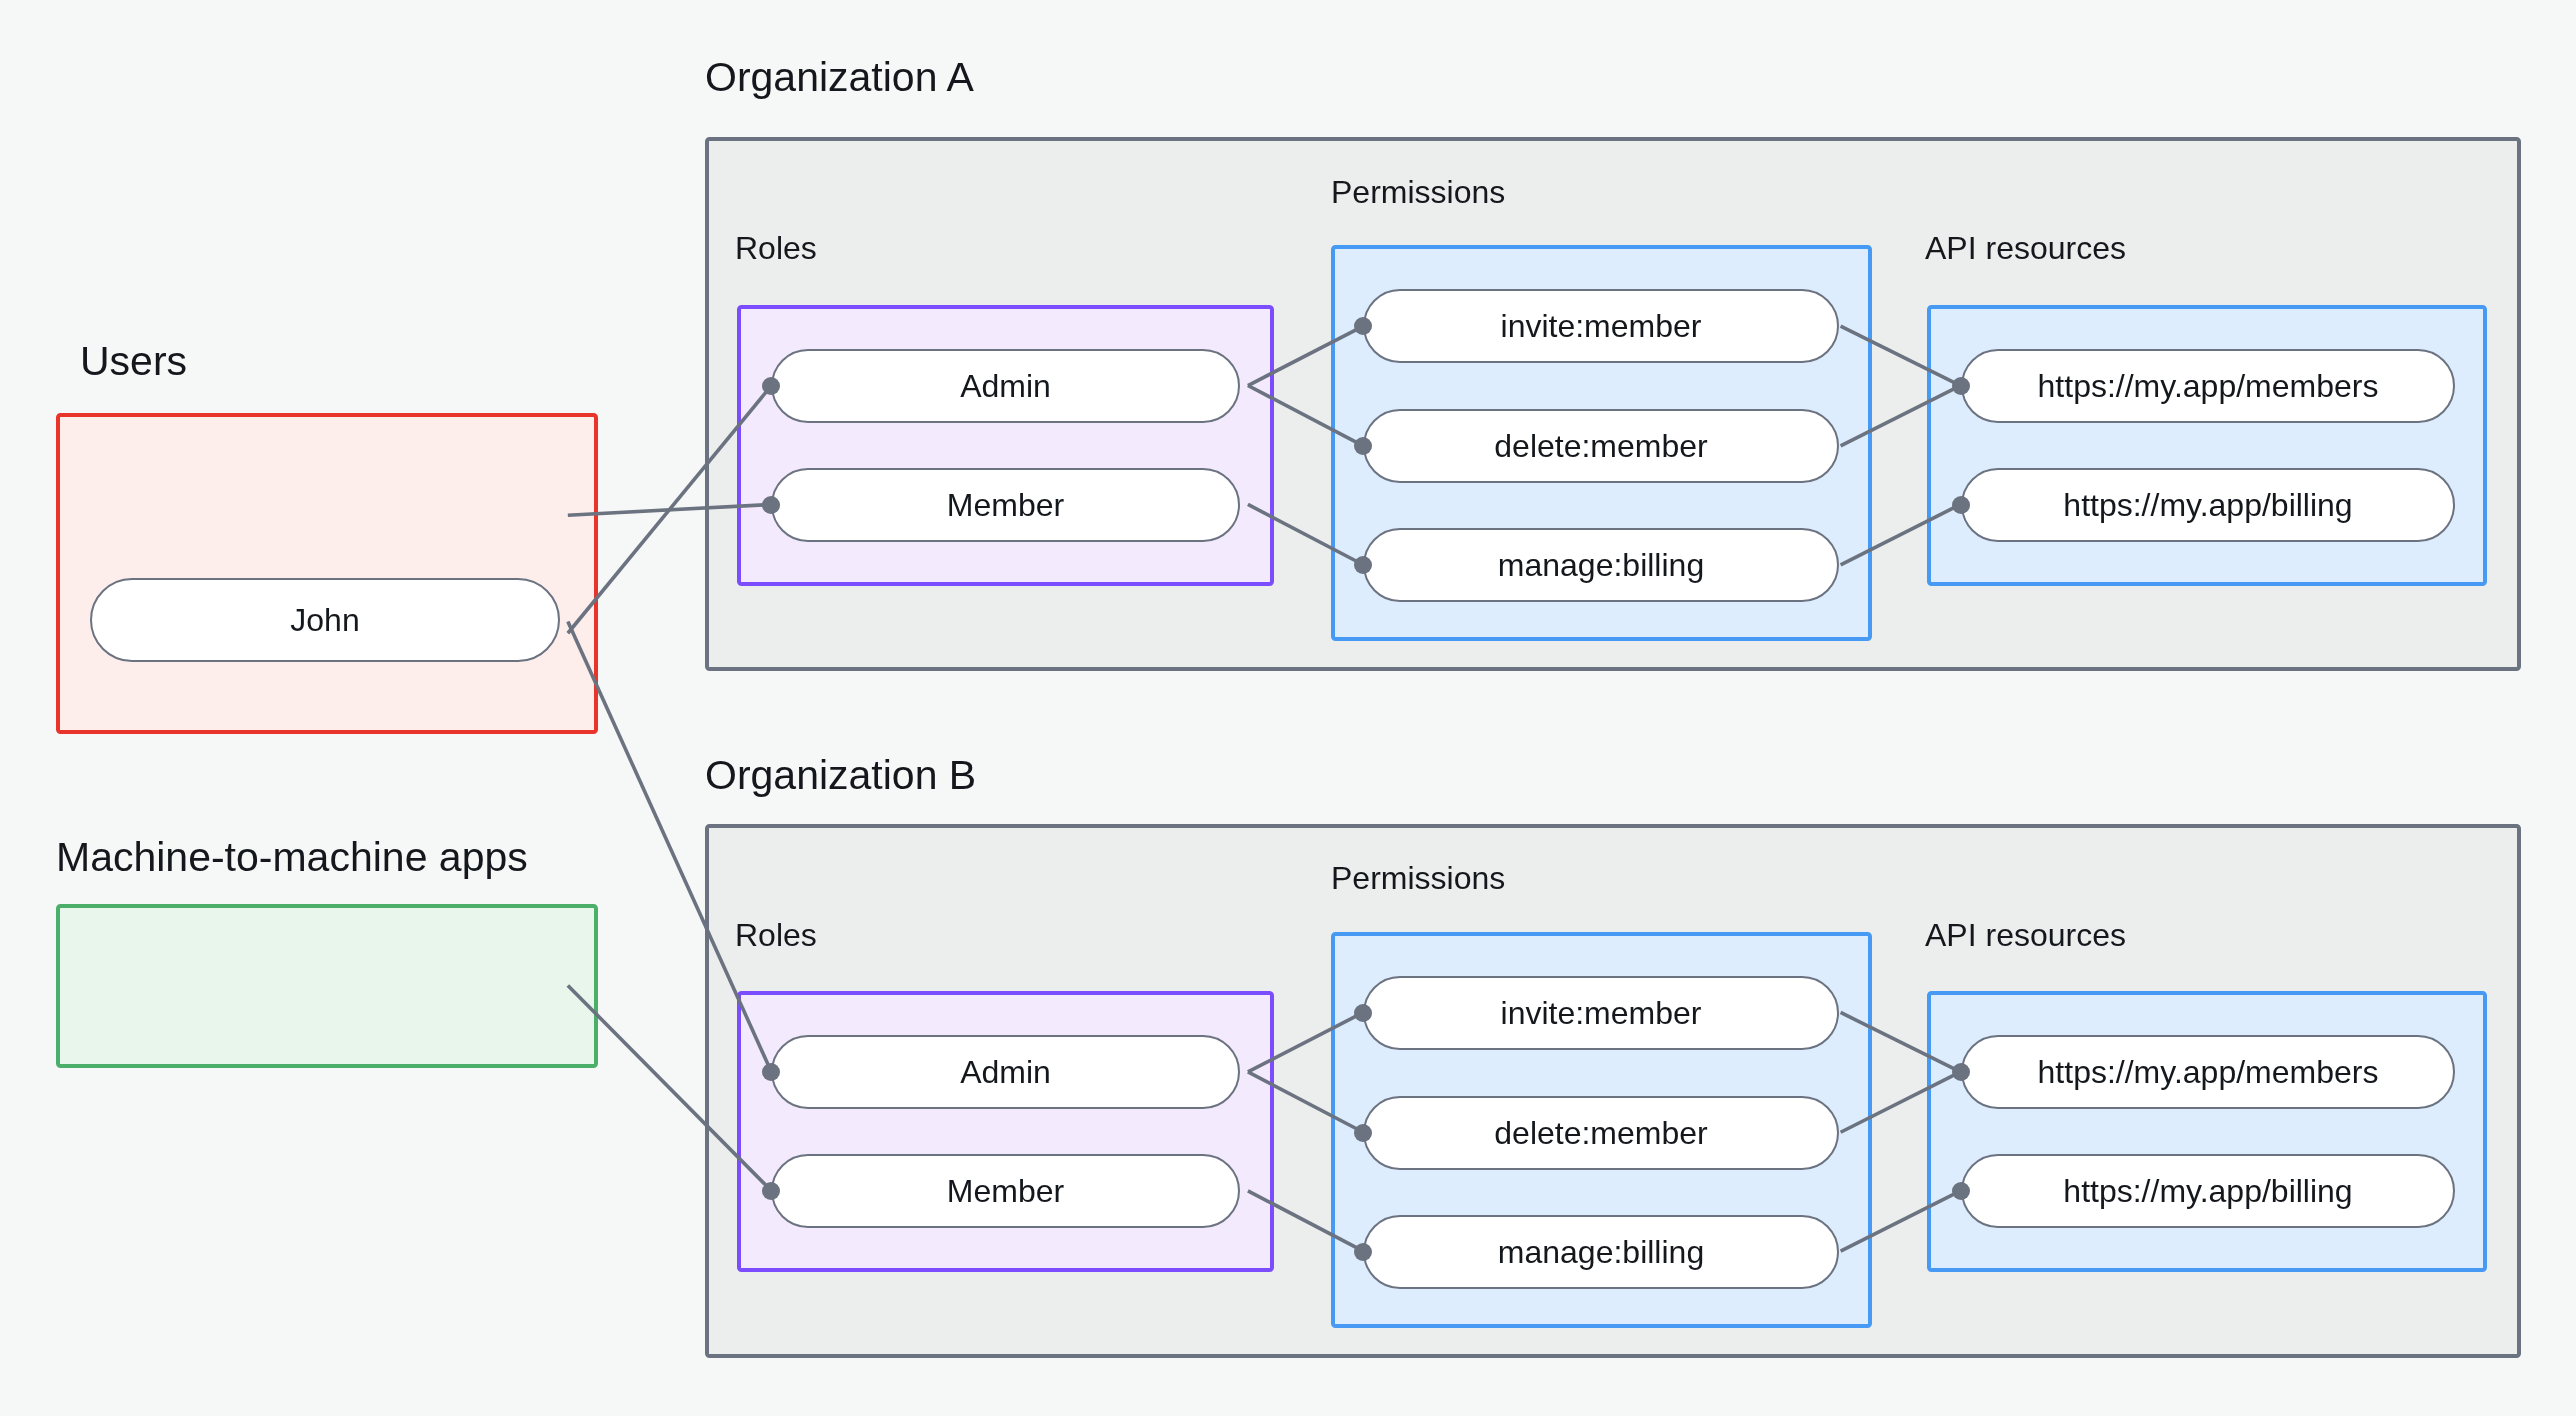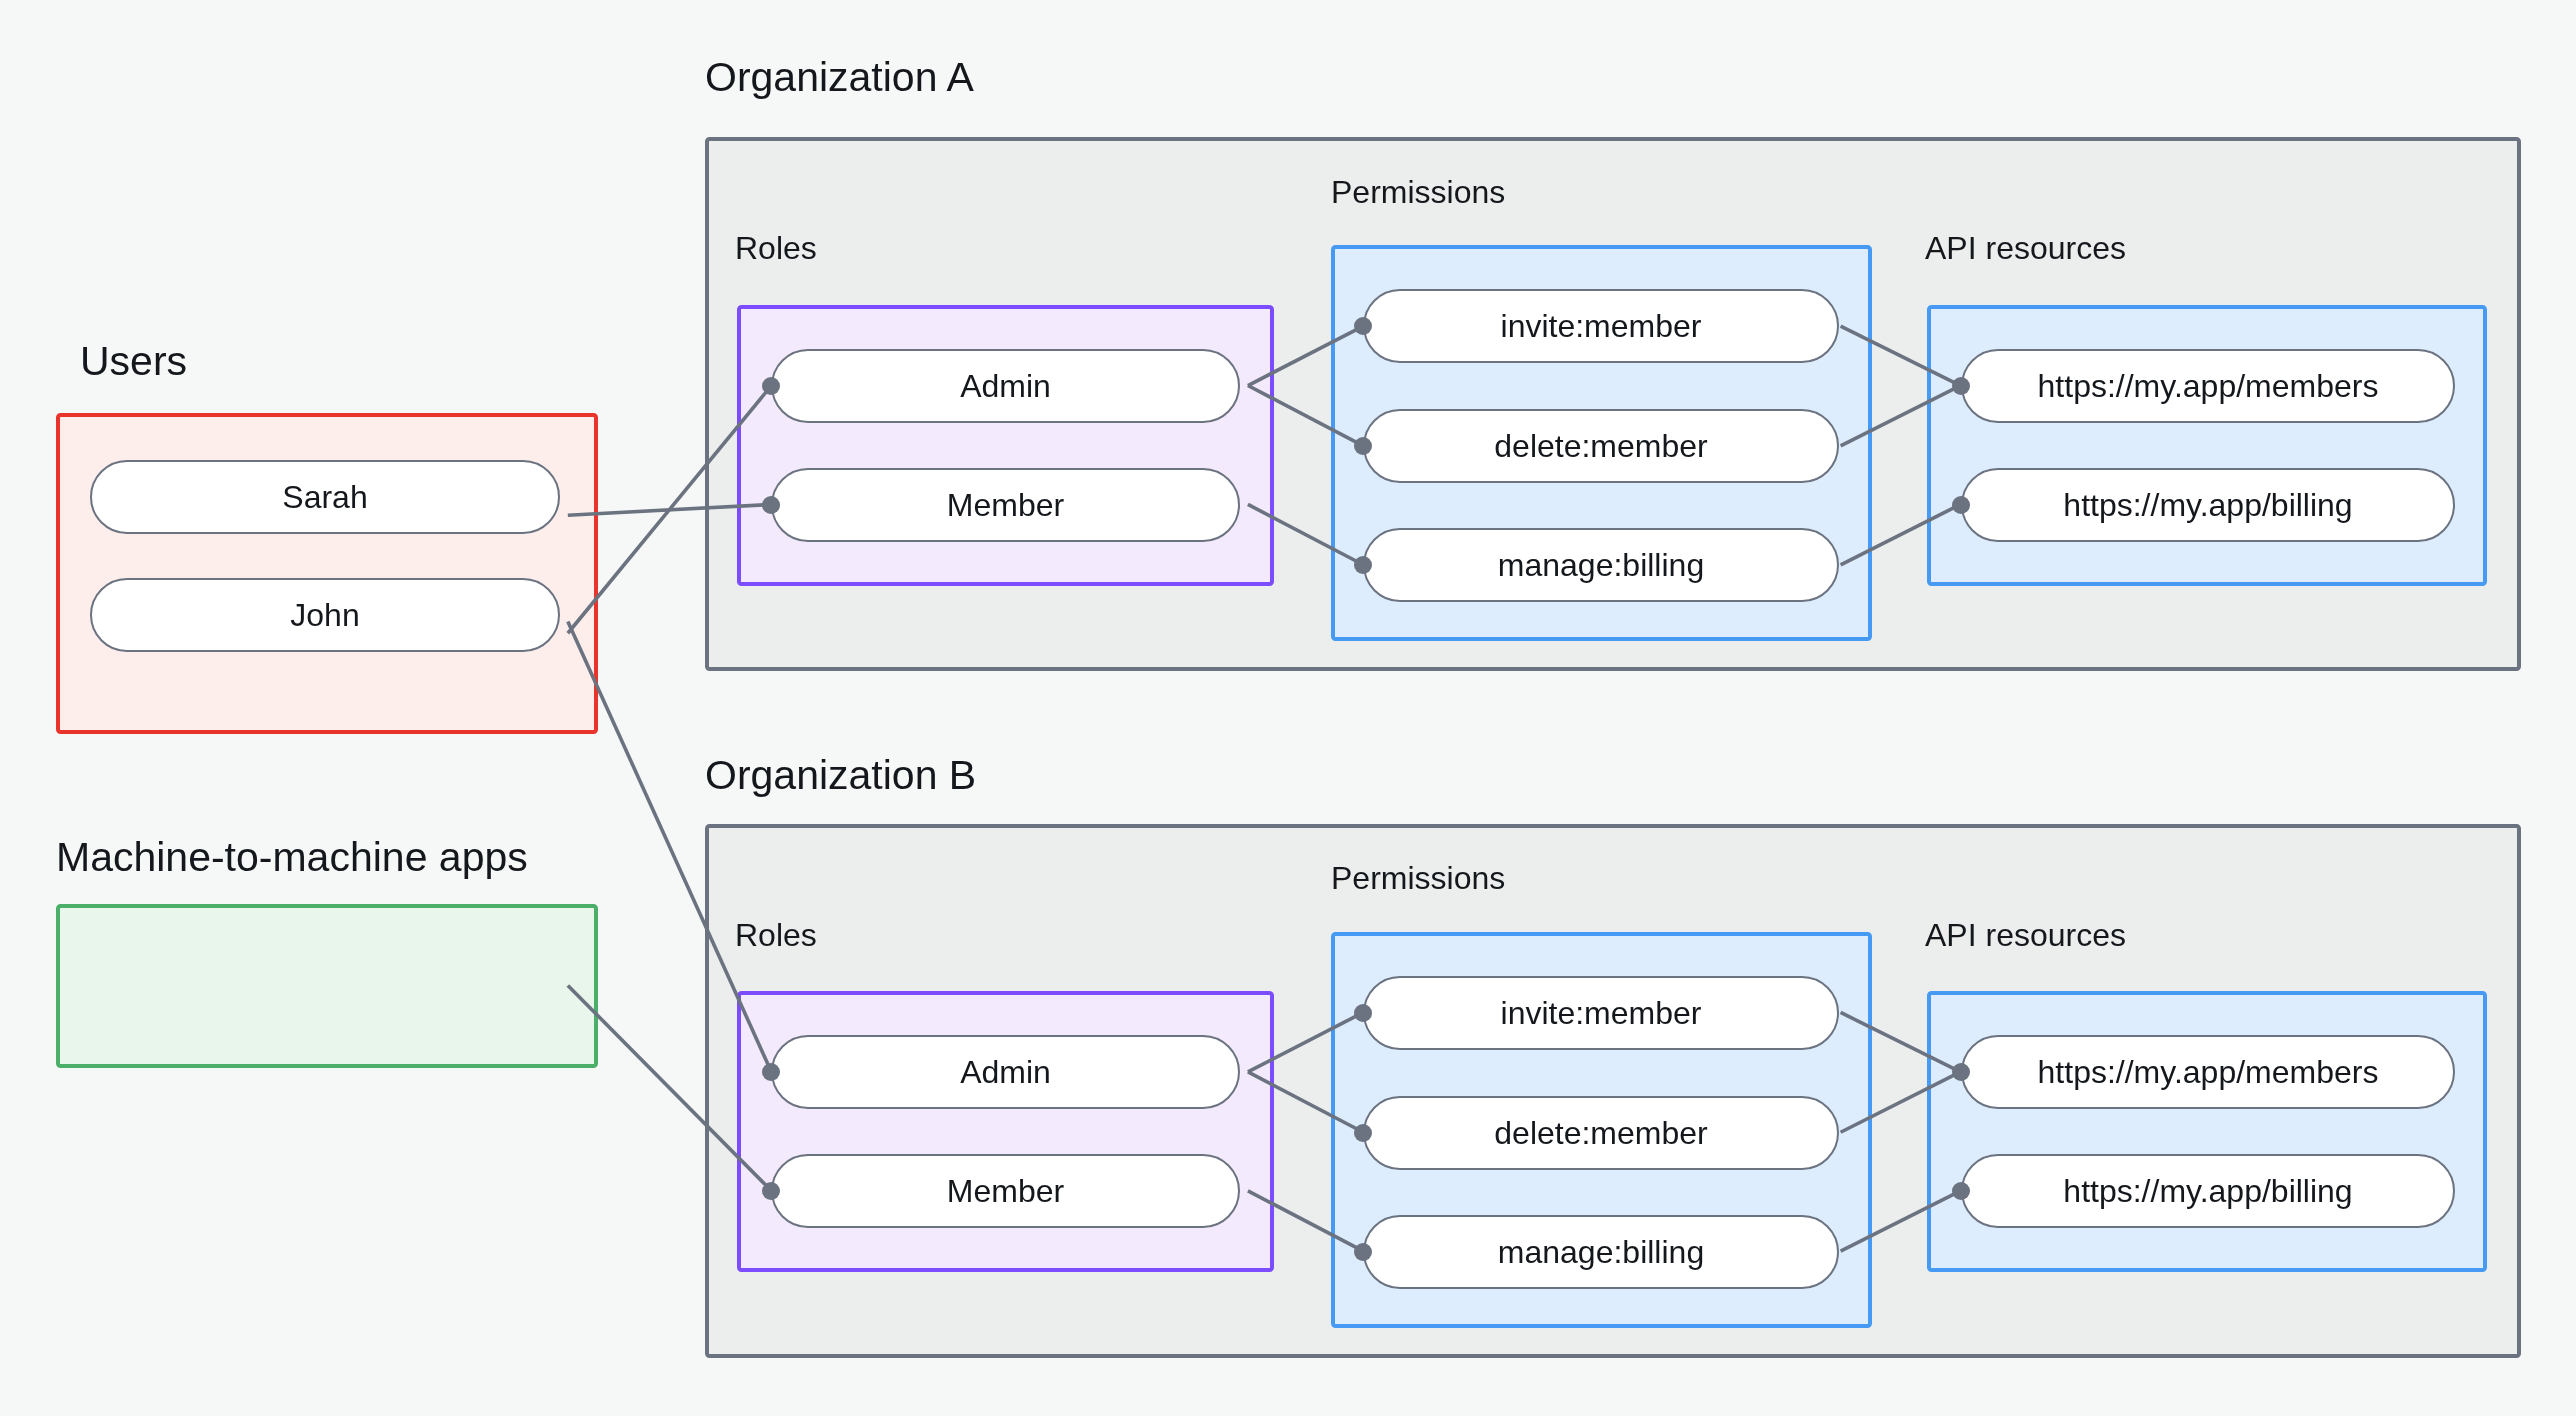--- a/index.html
+++ b/index.html
@@ -119,22 +119,21 @@
       <path d="M 1385 1322 L 1513 1389"></path>
 
       <path d="M 2043 1124 L 2176 1190"></path>
       <path d="M 2043 1257 L 2176 1190"></path>
       <path d="M 2043 1389 L 2176 1322"></path>
     </g>
   </svg>
 
   <div class="grp-label" style="left:56px; top:341px;margin-left:24px;">Users</div>
   <div class="box box-users" style="left:56px; top:413px; width:542px; height:321px;"></div>
-  <div class="pill" style="left:90px; top:460px; width:470px; height:74px;">Sarah</div>
-  <div class="pill" style="left:90px; top:578px; width:470px; height:74px;">John</div>
+  <div class="pill" style="left:90px; top:578px; width:470px; height:84px;">John</div>
 
   <div class="grp-label" style="left:56px; top:837px;">Machine-to-machine apps</div>
   <div class="box box-m2m" style="left:56px; top:904px; width:542px; height:164px;"></div>
 
   <div class="grp-label" style="left:705px; top:57px;">Organization A</div>
   <div class="box box-org" style="left:705px; top:137px; width:1816px; height:534px;"></div>
 
   <div class="grp-label" style="left:735px; top:232px; font-size:32px;">Roles</div>
   <div class="box box-roles" style="left:737px; top:305px; width:537px; height:281px;"></div>
   <div class="pill" style="left:771px; top:349px; width:469px; height:74px;">Admin</div>

